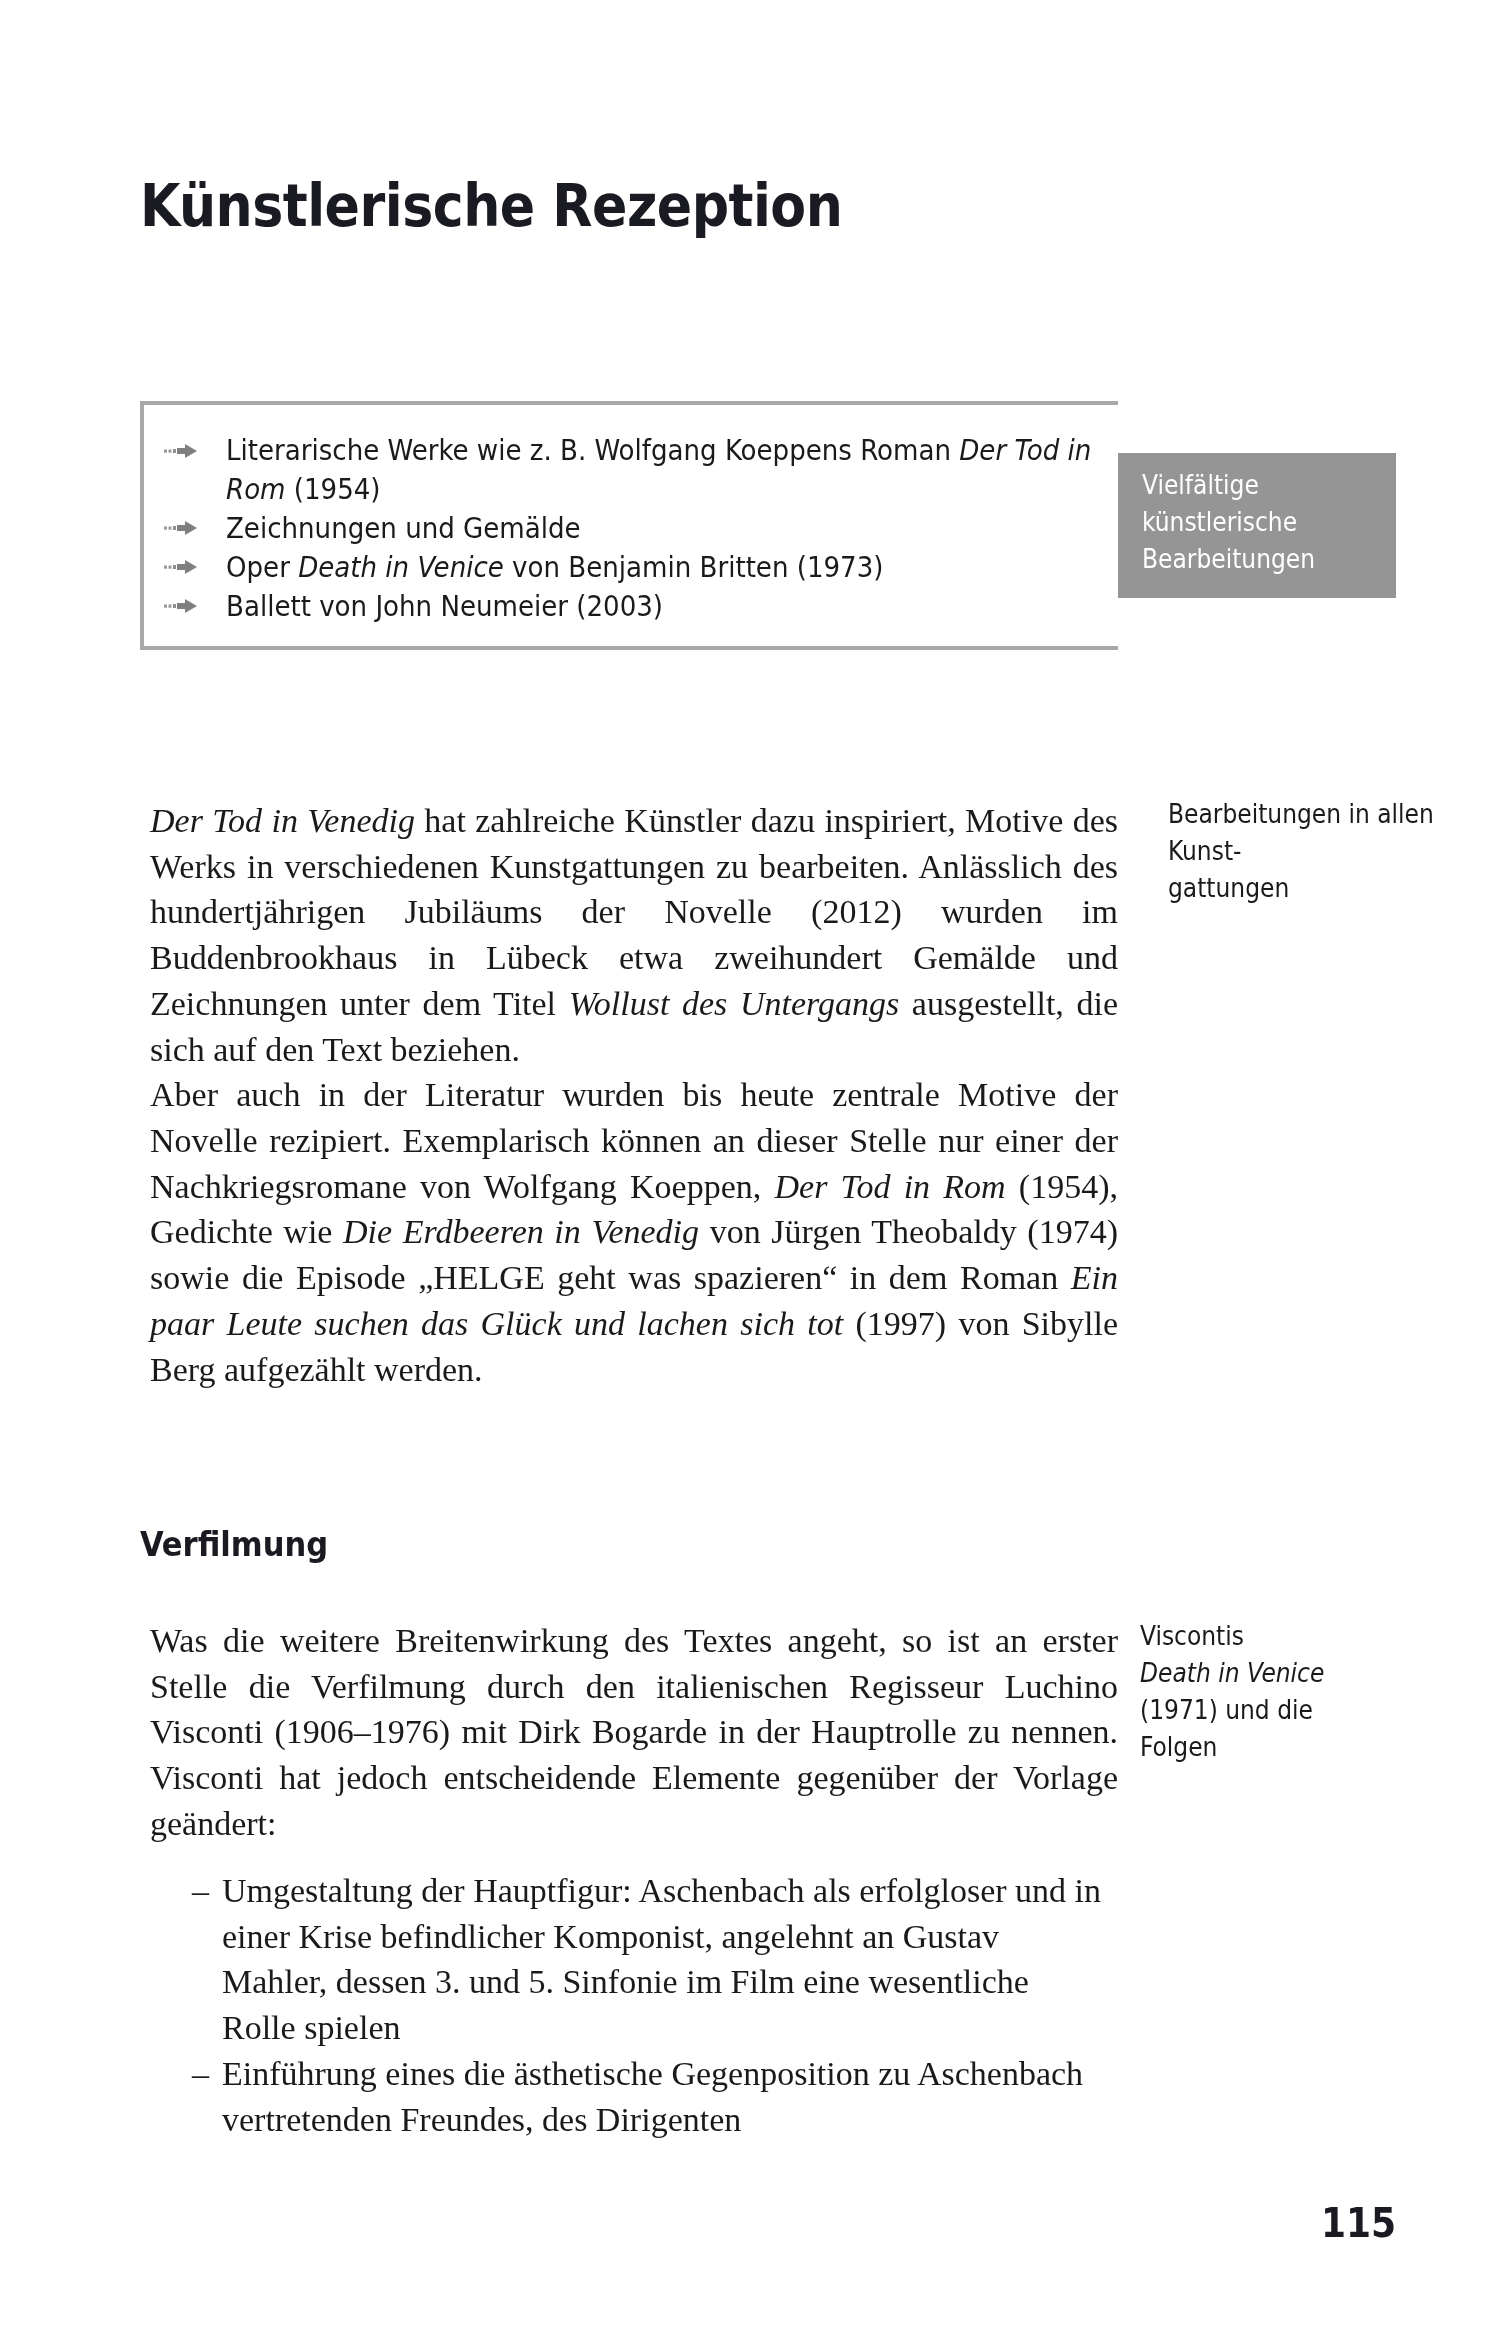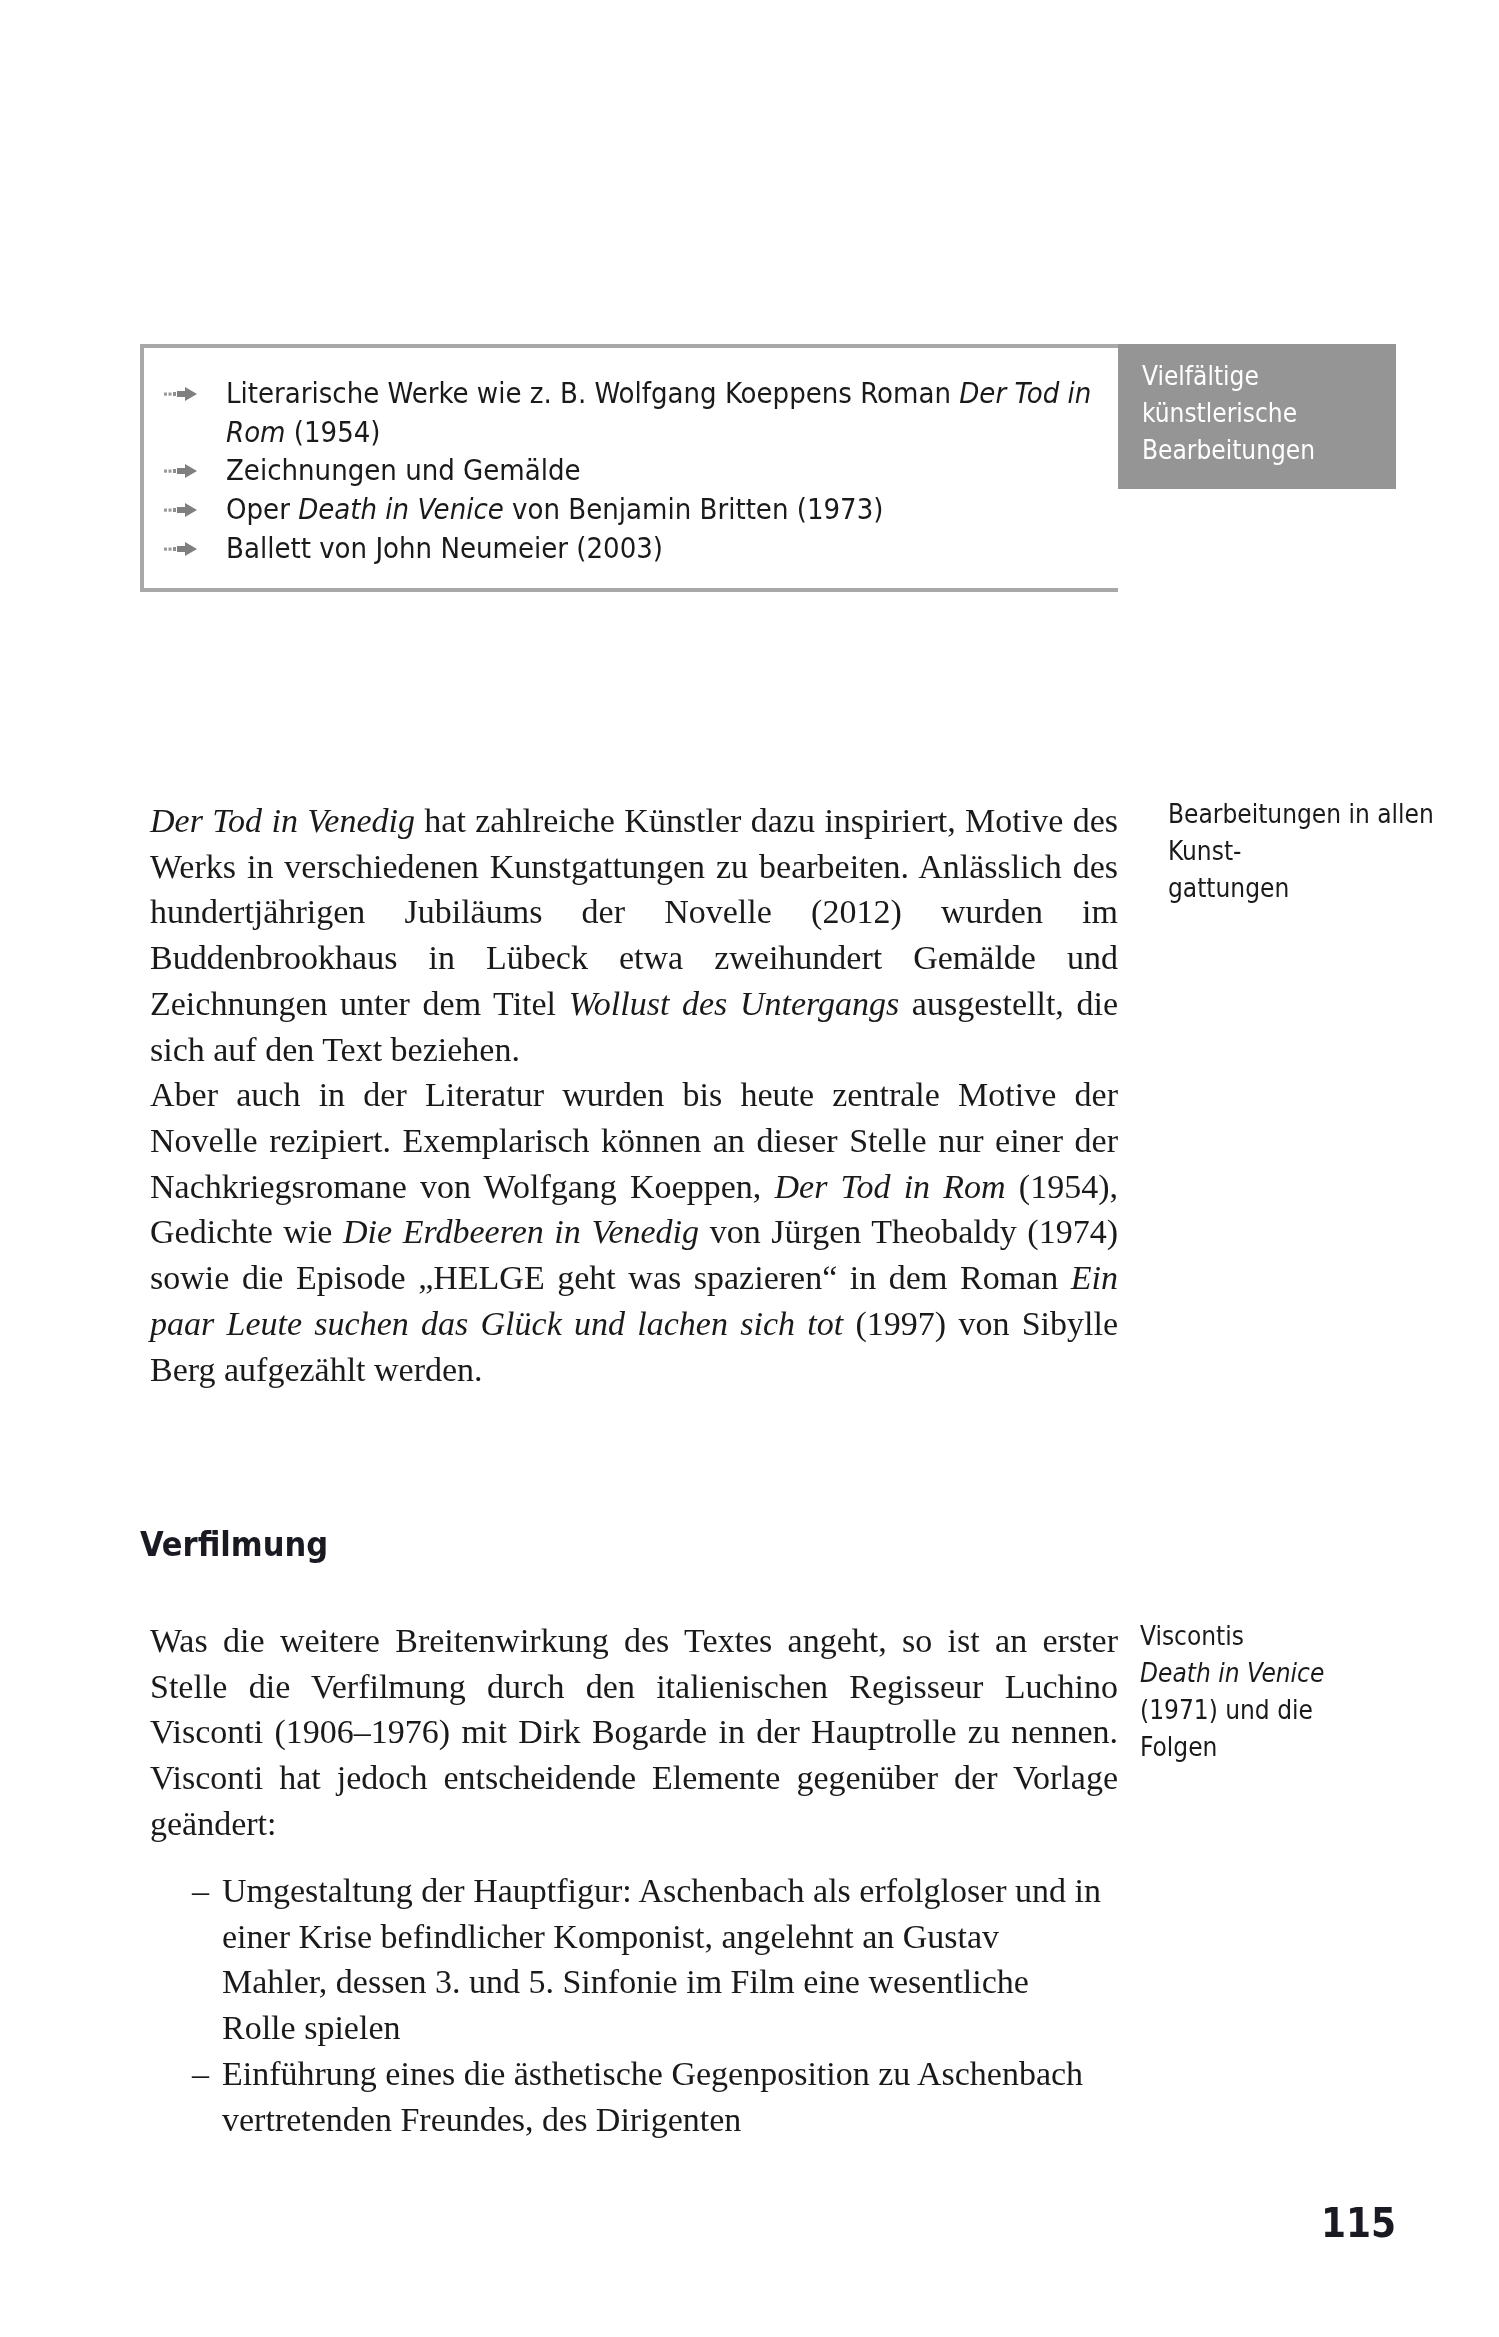--- a/index.html
+++ b/index.html
@@ -38,21 +38,21 @@
   }
 
   
   .infobox {
     position: absolute;
     left: 140px;
     top: 344px;
     width: 1256px;
     height: 363px;
     display: flex;
-    align-items: flex-start;
+    align-items: center;
   }
 
   .infobox-main {
     width: 978px;
     border-top: 4px solid #a8a8a8;
     border-bottom: 4px solid #a8a8a8;
     border-left: 4px solid #a8a8a8;
     background: #ffffff;
     padding: 26px 10px 20px 12px;
   }
@@ -166,20 +166,21 @@
     font-weight: bold;
     font-size: 40px;
     color: #1a1a22;
   }
 </style>
 </head>
 <body>
 
 <div class="page">
 
+  <h1 class="page-title">Künstlerische Rezeption</h1>
 
   <div class="infobox">
     <div class="infobox-main">
       <ul class="bullet-list" id="bullet-list">
           <li class="bullet-row">
             <span class="bullet-arrow">
               <svg width="34" height="18" viewBox="0 0 34 18" aria-hidden="true">
                 <rect x="0" y="7.5" width="3" height="3.2" fill="#9a9a9a"></rect>
                 <rect x="4.5" y="7.5" width="3" height="3.2" fill="#9a9a9a"></rect>
                 <rect x="9" y="7" width="3" height="4" fill="#8e8e8e"></rect>

